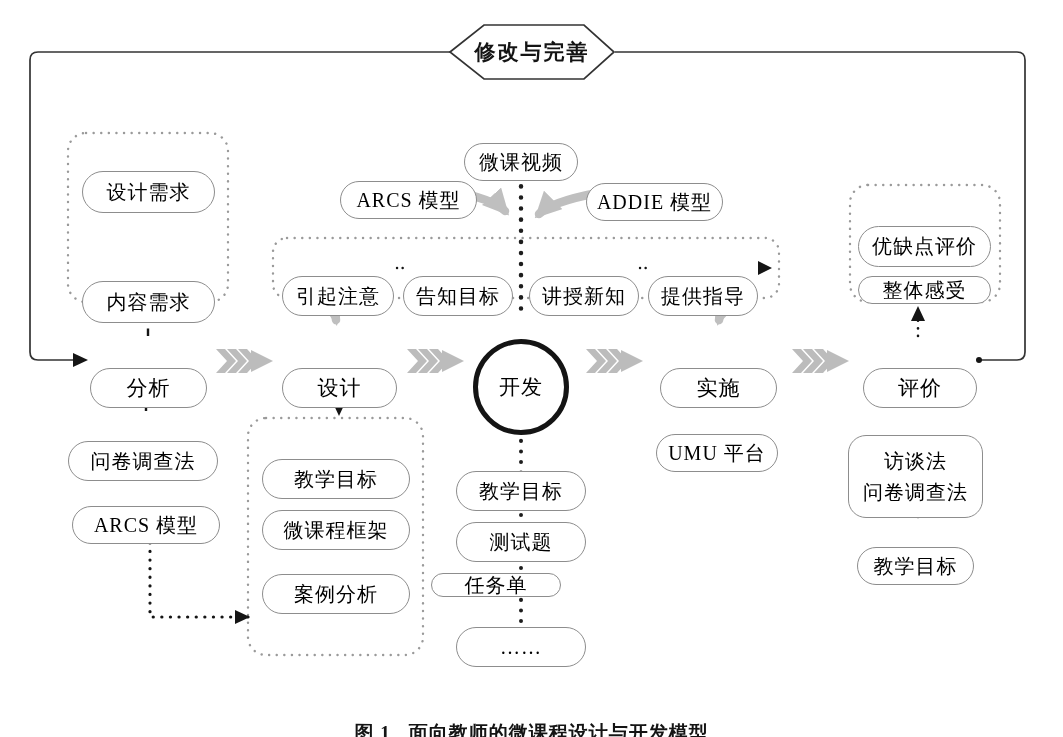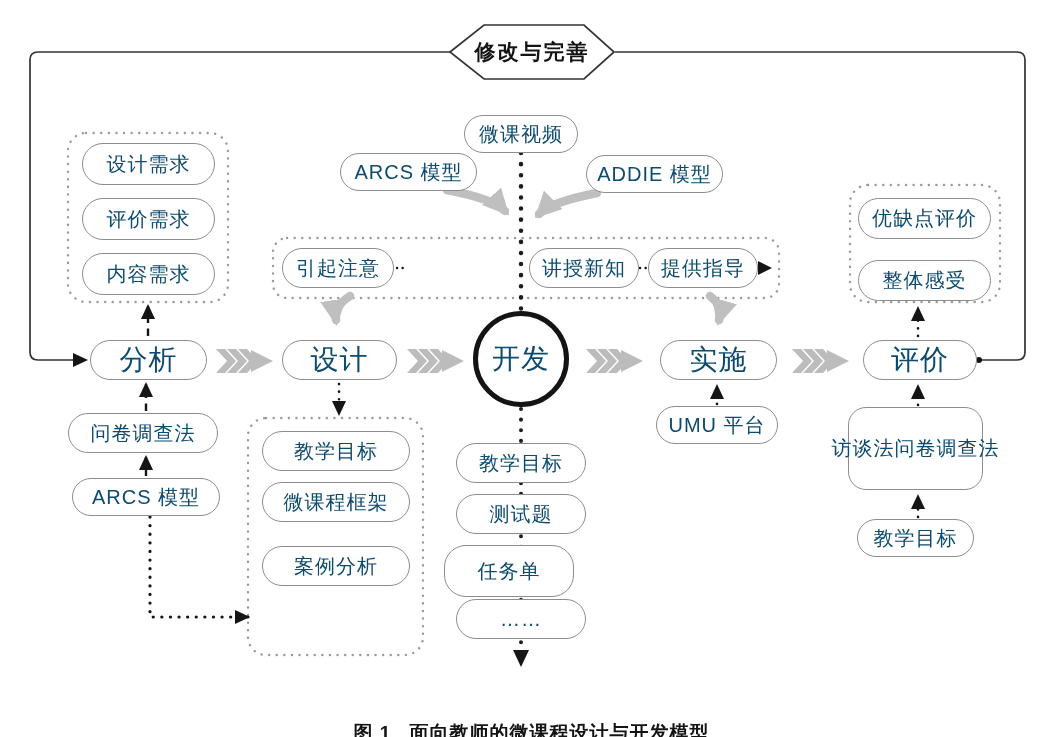--- a/index.html
+++ b/index.html
@@ -1,27 +1,27 @@
 <!DOCTYPE html>
 <html><head>
 <meta charset="utf-8">
 <style>
   html,body{margin:0;padding:0;background:#fff;}
   #figure{position:relative;width:1063px;height:737px;background:#fff;
-    font-family:Liberation Sans, sans-serif;color:#141414;overflow:hidden;}
+    font-family:Liberation Serif, serif;color:#141414;overflow:hidden;}
   #wires{position:absolute;left:0;top:0;z-index:0;}
   .oval{position:absolute;box-sizing:border-box;display:flex;align-items:center;justify-content:center;
-    background:#fff;border:1.5px solid #8d8d8d;border-radius:22px;font-size:20px;color:#0c4a6e;
-    z-index:2;letter-spacing:1px;white-space:nowrap;}
-  .stage{font-size:28px;}
+    background:#fff;border:1.5px solid #8d8d8d;border-radius:22px;font-size:20px;color:#000000;
+    z-index:2;letter-spacing:1px;white-space:nowrap;margin-top:28px;}
+  .stage{font-size:21px;}
   .devcircle{border:5px solid #141414;border-radius:50%;}
   .small{font-size:19px;}
   .hexlabel{position:absolute;left:450px;top:38px;width:164px;height:28px;display:flex;align-items:center;
     justify-content:center;font-size:21px;font-weight:600;letter-spacing:2px;z-index:2;}
-  .twoline{flex-direction:row;line-height:1.55;border-radius:18px;}
+  .twoline{flex-direction:column;line-height:1.55;border-radius:18px;}
   #caption{position:absolute;left:0;top:688px;width:1063px;text-align:center;font-size:19px;
     font-weight:bold;letter-spacing:1px;z-index:2;margin-top:32px;}
   #caption .gap{display:inline-block;width:18px;}
 </style>
 </head>
 <body>
 
 <div id="figure">
 
   <svg id="wires" width="1063" height="737" viewBox="0 0 1063 737">
@@ -99,49 +99,49 @@
     </g>
   </svg>
 
   <div class="hexlabel">修改与完善</div>
 
   <div class="oval" style="left:464px;top:115px;width:114px;height:38px">微课视频</div>
   <div class="oval" style="left:340px;top:153px;width:137px;height:38px">ARCS 模型</div>
   <div class="oval" style="left:586px;top:155px;width:137px;height:38px">ADDIE 模型</div>
 
   <div class="oval" style="left:82px;top:143px;width:133px;height:42px">设计需求</div>
-  <div class="oval" style="left:82px;top:198px;width:133px;height:42px">评价需求</div>
   <div class="oval" style="left:82px;top:253px;width:133px;height:42px">内容需求</div>
 
   <div class="oval" style="left:282px;top:248px;width:112px;height:40px">引起注意</div>
+  <div class="oval" style="left:403px;top:248px;width:110px;height:40px">告知目标</div>
   <div class="oval" style="left:529px;top:248px;width:110px;height:40px">讲授新知</div>
   <div class="oval" style="left:648px;top:248px;width:110px;height:40px">提供指导</div>
 
   <div class="oval stage" style="left:90px;top:340px;width:117px;height:40px">分析</div>
   <div class="oval stage" style="left:282px;top:340px;width:115px;height:40px">设计</div>
   <div class="oval stage" style="left:660px;top:340px;width:117px;height:40px">实施</div>
   <div class="oval stage devcircle" style="left:473px;top:311px;width:96px;height:96px;border-radius:50%">开发</div>
   <div class="oval stage" style="left:863px;top:340px;width:114px;height:40px">评价</div>
 
   <div class="oval" style="left:68px;top:413px;width:150px;height:40px">问卷调查法</div>
   <div class="oval" style="left:72px;top:478px;width:148px;height:38px">ARCS 模型</div>
 
   <div class="oval" style="left:262px;top:431px;width:148px;height:40px">教学目标</div>
   <div class="oval" style="left:262px;top:546px;width:148px;height:40px">案例分析</div>
   <div class="oval" style="left:262px;top:482px;width:148px;height:40px">微课程框架</div>
 
   <div class="oval" style="left:456px;top:443px;width:130px;height:40px">教学目标</div>
   <div class="oval" style="left:456px;top:494px;width:130px;height:40px">测试题</div>
-  <div class="oval" style="left:444px;top:545px;width:130px;height:52px">任务单</div>
+  <div class="oval" style="left:431px;top:545px;width:130px;height:24px">任务单</div>
   <div class="oval" style="left:456px;top:599px;width:130px;height:40px">……</div>
 
   <div class="oval" style="left:656px;top:406px;width:122px;height:38px">UMU 平台</div>
 
   <div class="oval" style="left:858px;top:198px;width:133px;height:41px">优缺点评价</div>
-  <div class="oval" style="left:858px;top:260px;width:133px;height:41px">整体感受</div>
+  <div class="oval" style="left:858px;top:248px;width:133px;height:28px">整体感受</div>
 
   <div class="oval twoline" style="left:848px;top:407px;width:135px;height:83px">
     <span>访谈法</span>
     <span>问卷调查法</span>
   </div>
   <div class="oval" style="left:857px;top:519px;width:117px;height:38px">教学目标</div>
 
   <div id="caption">
     <span>图 1</span><span class="gap"></span><span>面向教师的微课程设计与开发模型</span>
   </div>

